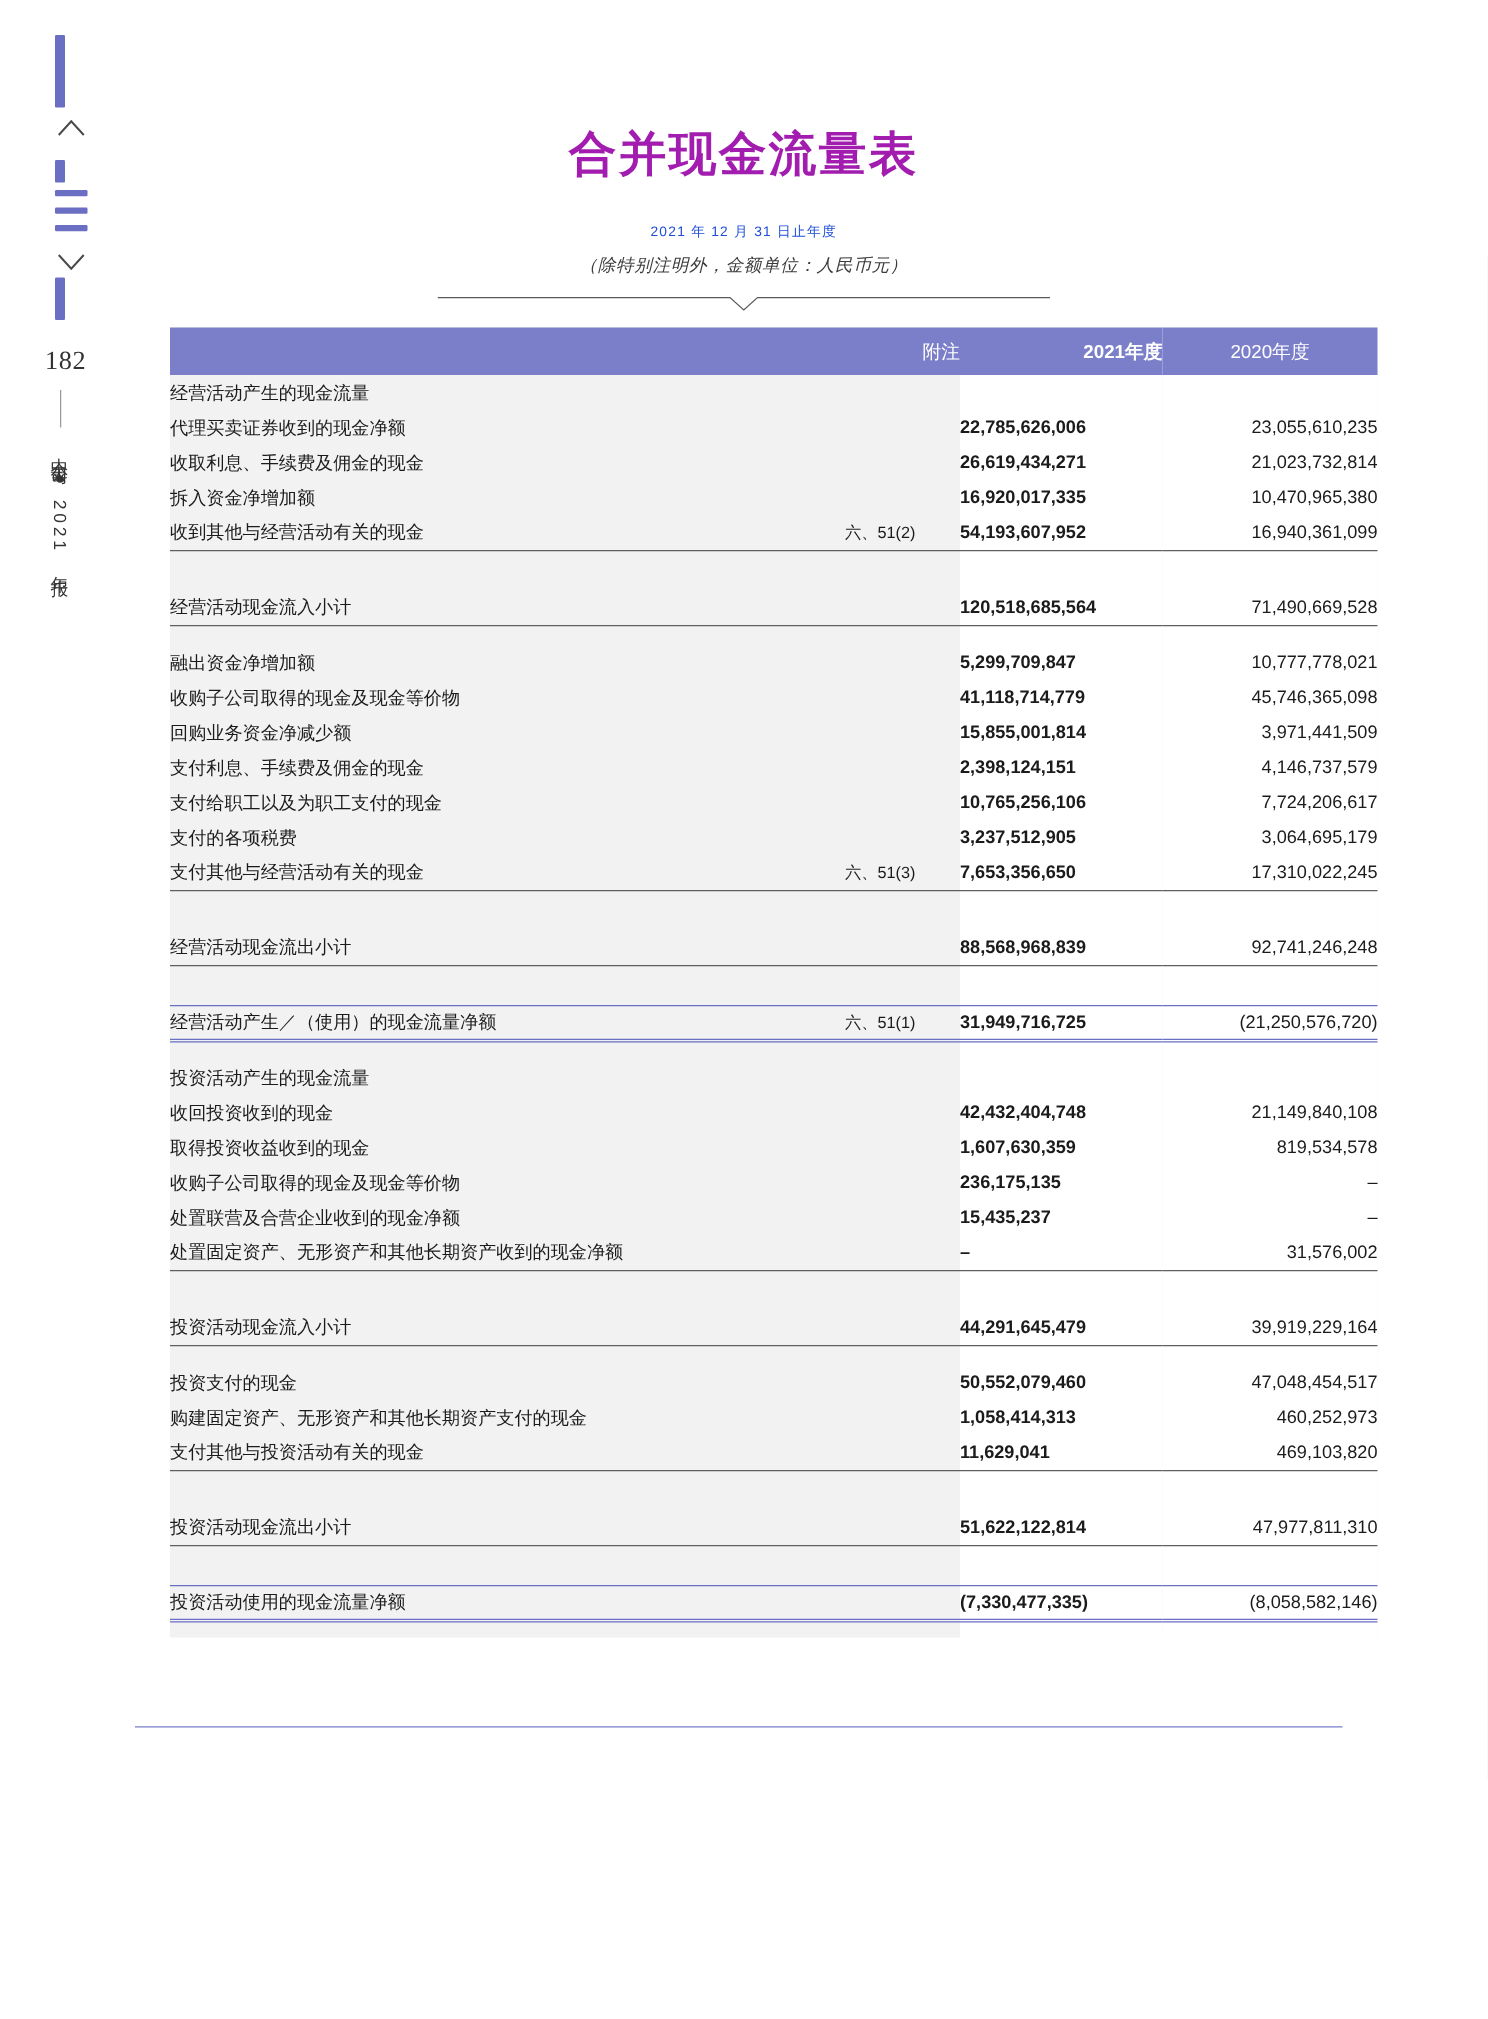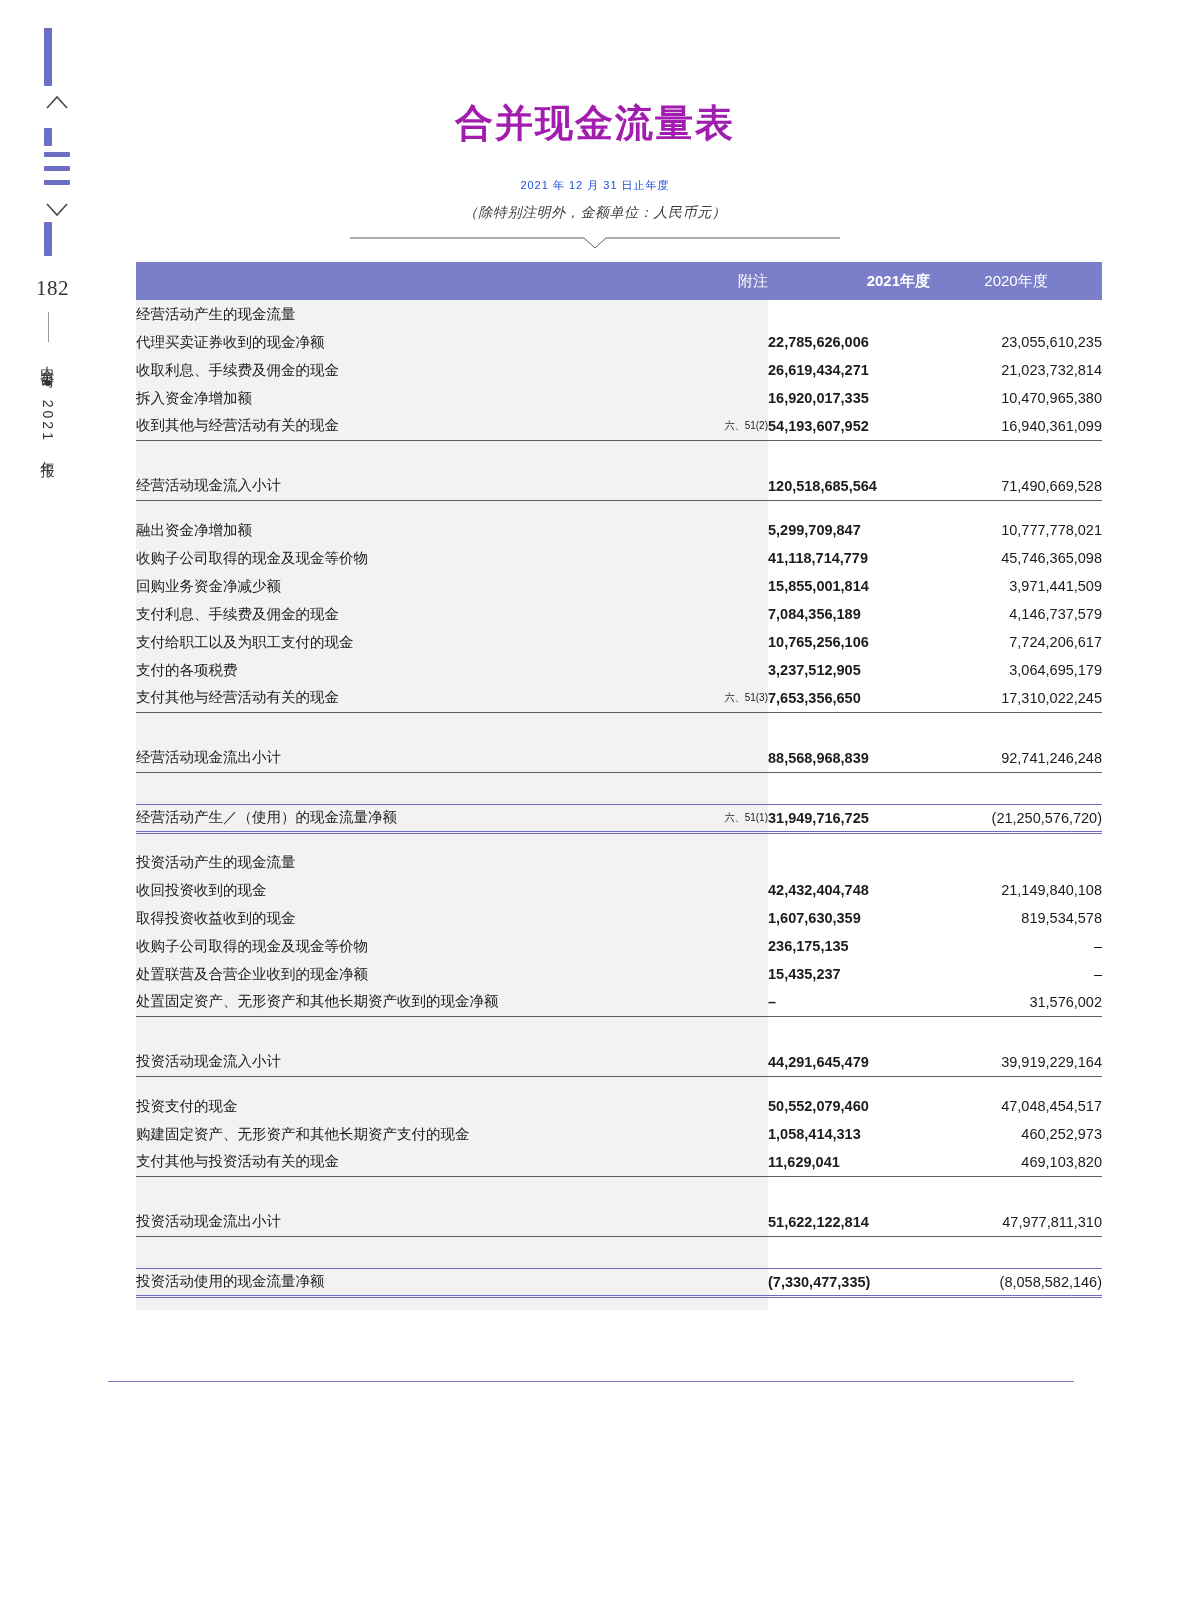--- a/index.html
+++ b/index.html
@@ -156,21 +156,21 @@
     font-weight: normal;
     font-size: 15px;
   }
   th.h-label { width: 540px; }
   th.h-note  { width: 92px; text-align: right; padding-right: 14px; }
   th.h-y1    { width: 162px; text-align: right; padding-right: 18px; font-weight: bold; }
   th.h-y2    { width: 172px; padding-right: 18px; }
 
   tbody tr { height: 28px; }
   td.c-label { padding-left: 12px; white-space: nowrap; }
-  td.c-note  { text-align: right; padding-right: 14px; font-size: 10px; white-space: nowrap; }
+  td.c-note  { text-align: left; padding-right: 14px; font-size: 13px; white-space: nowrap; }
   td.c-y1    { text-align: left; padding-right: 18px; font-weight: bold; white-space: nowrap; }
   td.c-y2    { text-align: right; padding-right: 18px; white-space: nowrap; }
 
   .lvl0 { padding-left: 12px; }
   .lvl1 { padding-left: 34px; }
 
   tr.spacer { height: 16px; }
   tr.spacer td { border: none; }
   tr.double td {
     border-top: 1px solid #6b6fc4;
@@ -295,21 +295,21 @@
         </tr>
         <tr class="data-row">
           <td class="c-label lvl1">回购业务资金净减少额</td>
           <td class="c-note"></td>
           <td class="c-y1">15,855,001,814</td>
           <td class="c-y2">3,971,441,509</td>
         </tr>
         <tr class="data-row">
           <td class="c-label lvl1">支付利息、手续费及佣金的现金</td>
           <td class="c-note"></td>
-          <td class="c-y1">7,084,356,189</td>
+          <td class="c-y1">2,398,124,151</td>
           <td class="c-y2">4,146,737,579</td>
         </tr>
         <tr class="data-row">
           <td class="c-label lvl1">支付给职工以及为职工支付的现金</td>
           <td class="c-note"></td>
           <td class="c-y1">10,765,256,106</td>
           <td class="c-y2">7,724,206,617</td>
         </tr>
         <tr class="data-row">
           <td class="c-label lvl1">支付的各项税费</td>

